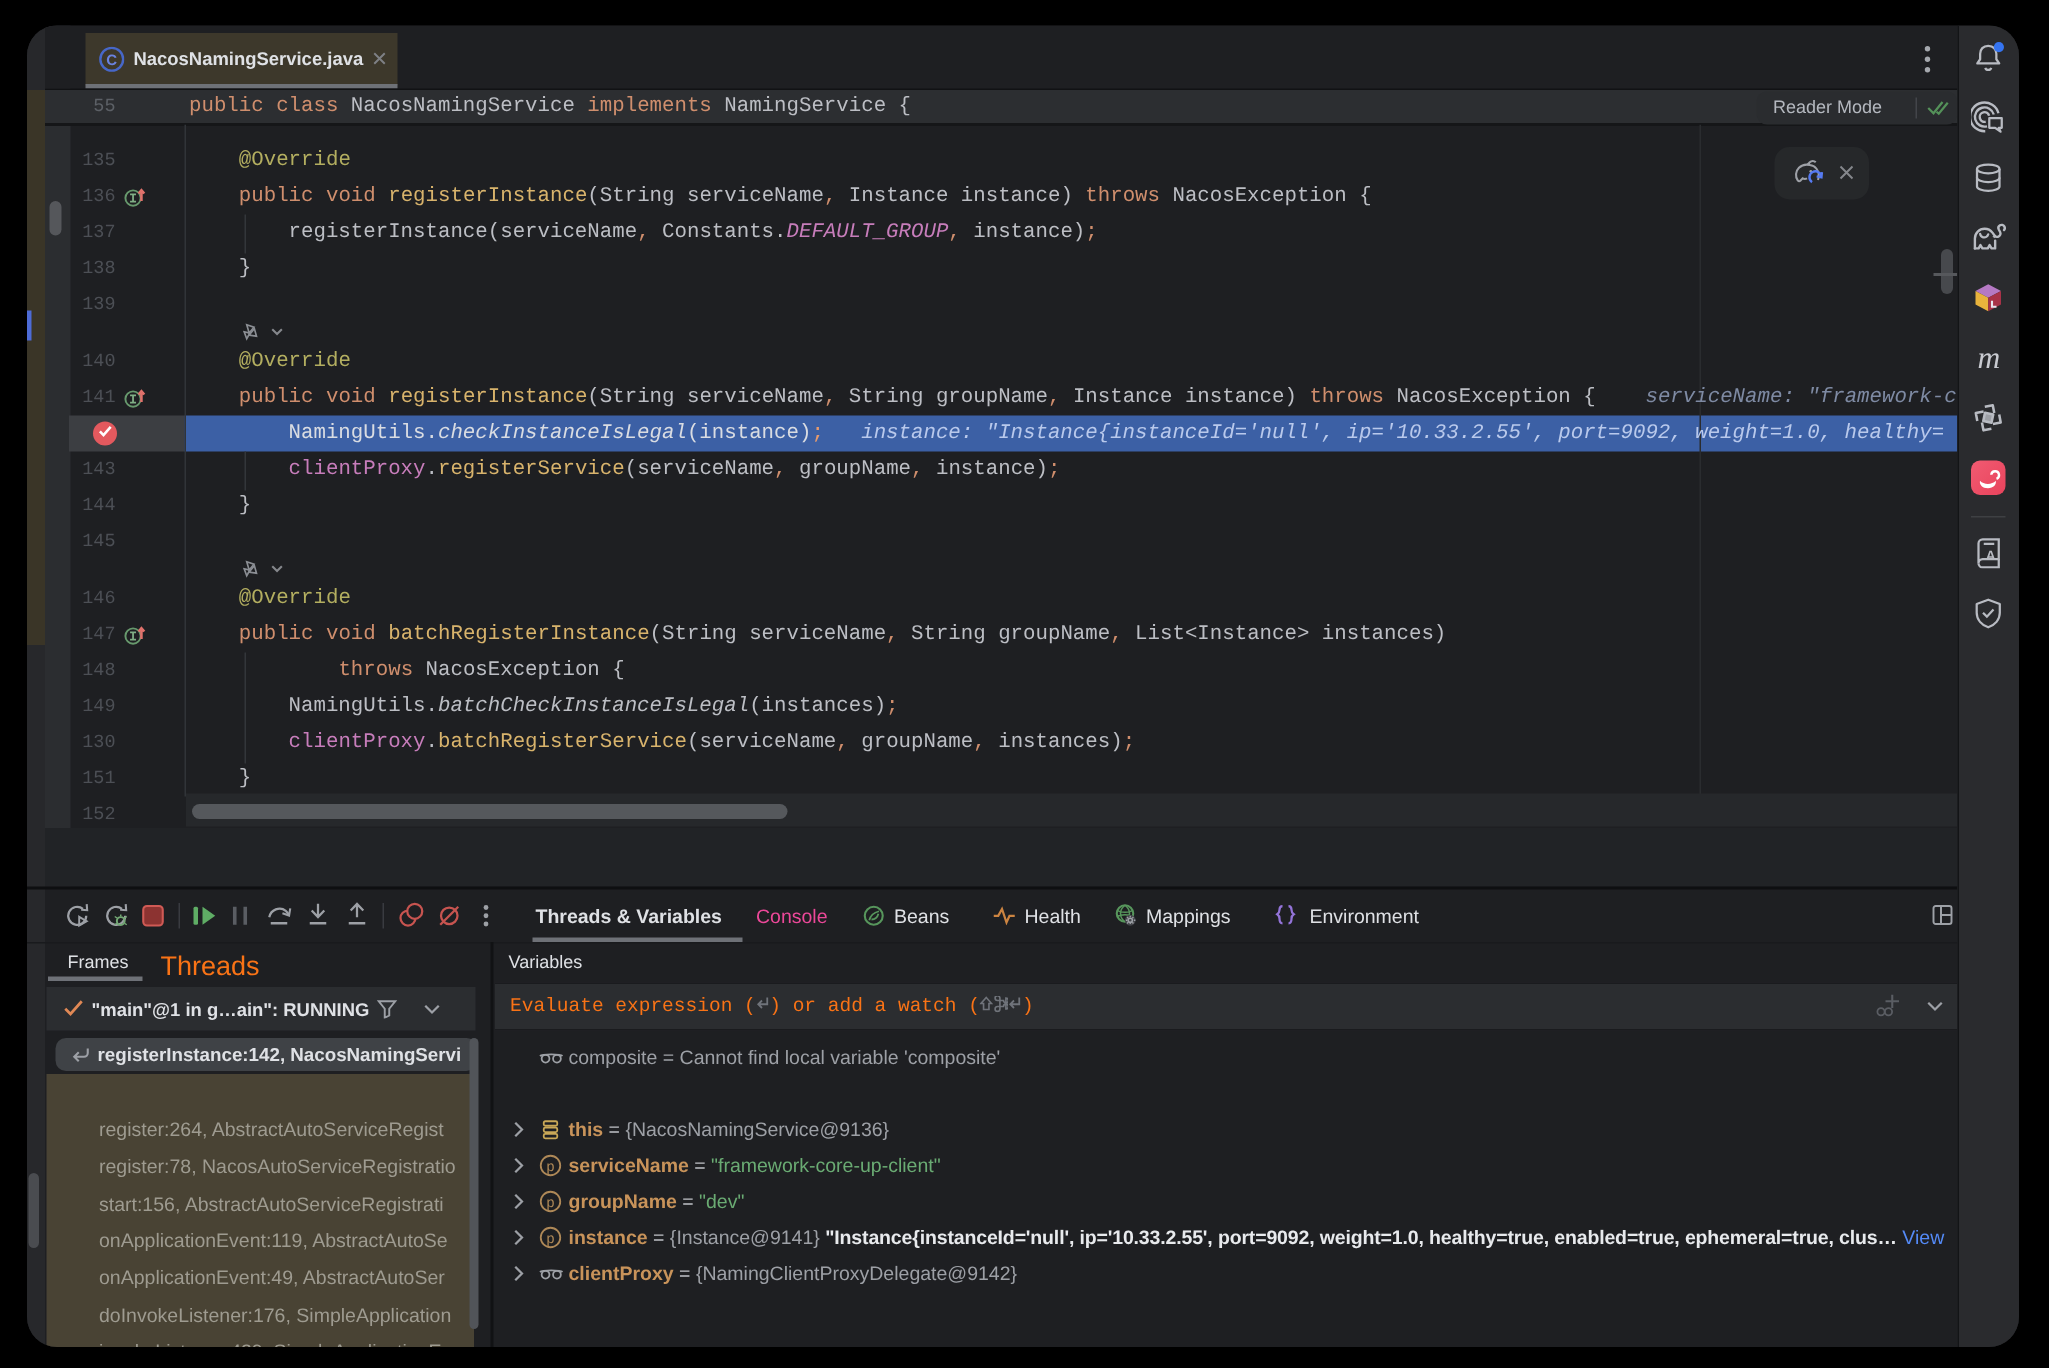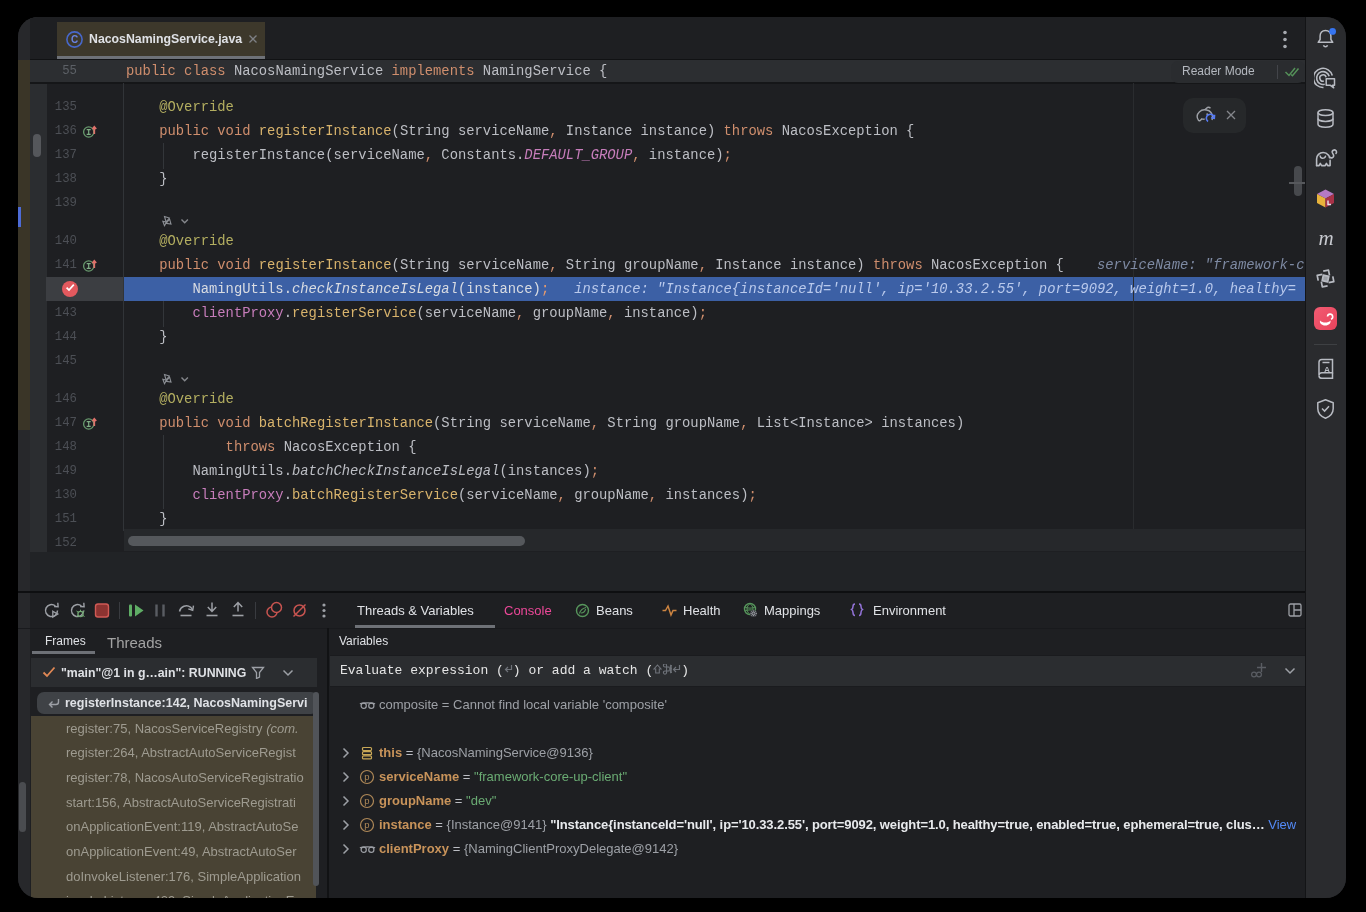--- a/index.html
+++ b/index.html
@@ -226,21 +226,21 @@
         <path d="M2.5 15.5 L14.5 3.5"></path>
       </g>
 
     <g fill="#9da0a6">
         <circle cx="281" cy="4" r="1.6"></circle>
         <circle cx="281" cy="9.5" r="1.6"></circle>
         <circle cx="281" cy="15" r="1.6"></circle>
       </g>
   </svg>
 
-  <div class="abs ui13" style="left:339px;top:586px;font-weight:400;color:#dfe1e5">Threads &amp; Variables</div>
+  <div class="abs ui13" style="left:339px;top:586px;font-weight:700;color:#dfe1e5">Threads &amp; Variables</div>
   <div class="abs" style="left:337px;top:608px;width:140px;height:3px;background:#6e7177"></div>
   <div class="abs ui13" style="left:486px;top:586px;color:#ec4899">Console</div>
   <svg class="abs" style="left:557px;top:586px" width="15" height="15" viewBox="0 0 15 15">
       <circle cx="7.5" cy="7.5" r="6" fill="none" stroke="#57965c" stroke-width="1.4"></circle>
       <path d="M4.5 10.5 C5.5 6.5 9 5 11 4.5 M6 10 c2.5 0 4-1.5 4.6-3.8" fill="none" stroke="#57965c" stroke-width="1.2"></path>
     </svg>
   <div class="abs ui13" style="left:578px;top:586px;color:#dfe1e5">Beans</div>
   <svg class="abs" style="left:644px;top:587px" width="15" height="13" viewBox="0 0 15 13">
       <path d="M.5 6.5 h3 L6 2 l3 9 2-4.5 h3.5" fill="none" stroke="#cc8441" stroke-width="1.5"></path>
     </svg>
@@ -257,38 +257,38 @@
       <path d="M5 2 C3.5 2 3 3 3 4.5 C3 6 3 6.5 1.5 7.5 C3 8.5 3 9 3 10.5 C3 12.5 3.5 13.5 5 13.5 M9 2 C10.5 2 11 3 11 4.5 C11 6 11 6.5 12.5 7.5 C11 8.5 11 9 11 10.5 C11 12.5 10.5 13.5 9 13.5" fill="none" stroke="#9373d8" stroke-width="1.5"></path>
     </svg>
   <div class="abs ui13" style="left:855px;top:586px;color:#dfe1e5">Environment</div>
   <svg class="abs" style="left:1270px;top:586px" width="14" height="14" viewBox="0 0 14 14">
       <rect x="1" y="1" width="12" height="12" rx="1.5" fill="none" stroke="#9da0a6" stroke-width="1.3"></rect>
       <path d="M6 1 v12 M6 7 h7" stroke="#9da0a6" stroke-width="1.3"></path>
     </svg>
 
   <div class="abs" style="left:14px;top:617px;font-size:12px;color:#dfe1e5;font-weight:400;padding:0 13px">Frames</div>
   <div class="abs" style="left:14px;top:634px;width:63px;height:3px;background:#6e7177"></div>
-  <div class="abs" style="left:89px;top:617px;font-size:15px;color:#a3a3a3">Threads</div>
+  <div class="abs" style="left:89px;top:617px;font-size:18px;color:#f97316">Threads</div>
   <div class="abs" style="left:321px;top:617px;font-size:12px;color:#dfe1e5">Variables</div>
   <div class="abs" style="left:309px;top:611px;width:2px;height:270px;background:#111214"></div>
 
   <div class="abs" style="left:13px;top:641px;width:286px;height:29px;background:#2b2d30"></div>
   <svg class="abs" style="left:24px;top:649px" width="14" height="12" viewBox="0 0 14 12">
       <path d="M1.5 6.5 L5 10 L12.5 1.5" stroke="#e08855" stroke-width="1.8" fill="none"></path>
     </svg>
   <div class="abs ui13" style="left:43px;top:649px;font-weight:700;font-size:12.3px">"main"@1 in g…ain": RUNNING</div>
   <svg class="abs" style="left:233px;top:649px" width="14" height="13" viewBox="0 0 14 13">
       <path d="M1.5 1.5 h11 L8.5 6.5 v4.5 l-3 1.5 v-6 z" fill="none" stroke="#9da0a6" stroke-width="1.3"></path>
     </svg>
   <svg class="abs" style="left:264px;top:652px" width="12" height="8" viewBox="0 0 12 8">
       <path d="M1.5 1.5 L6 6 L10.5 1.5" stroke="#9da0a6" stroke-width="1.5" fill="none"></path>
     </svg>
 
   <div class="abs" style="left:312px;top:638px;width:975px;height:32px;background:#2b2d30;border-top:1px solid #1a1b1e;border-bottom:1px solid #1a1b1e"></div>
-  <div class="abs mono" style="left:322px;top:642px;font-size:13px;color:#e5e5e5">Evaluate expression (<svg width="9" height="11" viewBox="0 0 9 11" style="vertical-align:-1px">
+  <div class="abs mono" style="left:322px;top:642px;font-size:13px;color:#f97316">Evaluate expression (<svg width="9" height="11" viewBox="0 0 9 11" style="vertical-align:-1px">
         <path d="M7.5 1 v4.5 H2 M4 3 L1.5 5.5 L4 8" fill="none" stroke="#6f737a" stroke-width="1.2"></path>
       </svg>) or add a watch (<svg width="9" height="11" viewBox="0 0 9 11" style="vertical-align:-1px">
         <path d="M4.5 1 L8 5 H6.3 V9 H2.7 V5 H1 z" fill="none" stroke="#6f737a" stroke-width="1.1"></path>
       </svg><svg width="10" height="11" viewBox="0 0 10 11" style="vertical-align:-1px">
         <path d="M3 3 a1.6 1.6 0 1 1 1.6-1.6 v7.2 a1.6 1.6 0 1 1 -1.6-1.6 h4 a1.6 1.6 0 1 1 1.6 1.6 v-7.2 a1.6 1.6 0 1 1 -1.6 1.6 z" fill="none" stroke="#6f737a" stroke-width="1.1"></path>
       </svg><svg width="9" height="11" viewBox="0 0 9 11" style="vertical-align:-1px">
         <path d="M7.5 1 v4.5 H2 M4 3 L1.5 5.5 L4 8" fill="none" stroke="#6f737a" stroke-width="1.2"></path>
       </svg>)</div>
   <svg class="abs" style="left:1232px;top:646px" width="18" height="16" viewBox="0 0 18 16">
       <path d="M7 4.5 h9 M11.5 0 v9" stroke="#5a5d63" stroke-width="1.4"></path>
@@ -301,21 +301,20 @@
       <path d="M1.5 1.5 L6 6 L10.5 1.5" stroke="#9da0a6" stroke-width="1.5" fill="none"></path>
     </svg>
 
   <div class="abs" style="left:13px;top:699px;width:285px;height:182px;background:#494334"></div>
   <div id="frames" class="abs" style="left:13px;top:670px;width:285px;height:211px;overflow:hidden">
     <div class="abs" style="left:6px;top:5px;width:281px;height:22px;background:#3f4246;border-radius:7px"></div>
     <svg class="abs" style="left:16px;top:10px" width="13" height="12" viewBox="0 0 13 12">
         <path d="M11.5 2 v3 a2.5 2.5 0 0 1 -2.5 2.5 H3 M5.5 4.5 L2.5 7.5 L5.5 10.5" fill="none" stroke="#9da0a6" stroke-width="1.4"></path>
       </svg>
     <div class="abs ui13" style="left:34px;top:9px;font-weight:700;font-size:12.5px;width:245px;overflow:hidden;white-space:nowrap">registerInstance:142, NacosNamingServi</div>
-    <div class="fr" style="top:30px">register:75, NacosServiceRegistry <span style="font-style:italic">(com.</span></div>
     <div class="fr" style="top:54px">register:264, AbstractAutoServiceRegist</div>
     <div class="fr" style="top:79px">register:78, NacosAutoServiceRegistratio</div>
     <div class="fr" style="top:104px">start:156, AbstractAutoServiceRegistrati</div>
     <div class="fr" style="top:128px">onApplicationEvent:119, AbstractAutoSe</div>
     <div class="fr" style="top:153px">onApplicationEvent:49, AbstractAutoSer</div>
     <div class="fr" style="top:178px">doInvokeListener:176, SimpleApplication</div>
     <div class="fr" style="top:202px">invokeListener:429, SimpleApplicationEv</div>
   </div>
   <div class="abs" style="left:295px;top:675px;width:6px;height:194px;background:#515459;border-radius:3px"></div>
 

